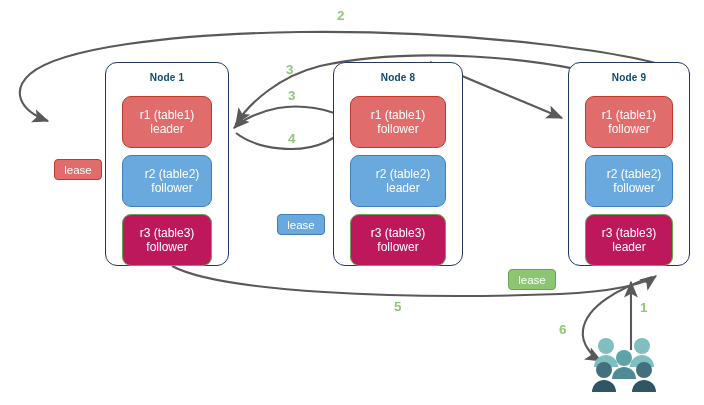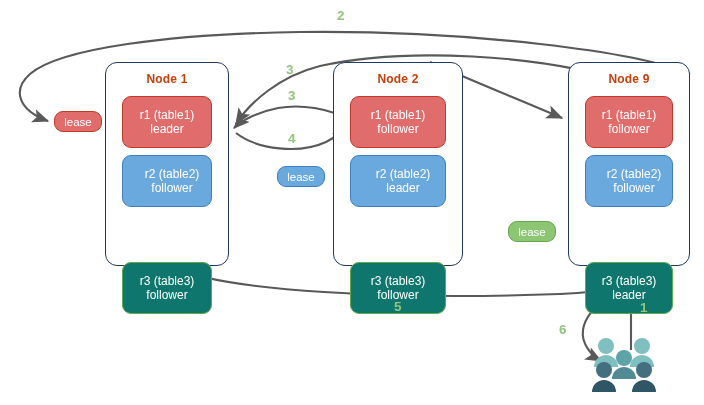--- a/index.html
+++ b/index.html
@@ -1,25 +1,25 @@
 <!DOCTYPE html>
 <html><head>
 <meta charset="utf-8">
 <style>
   html,body{margin:0;padding:0;background:#ffffff;}
   body{width:704px;height:405px;overflow:hidden;font-family:"Liberation Sans",sans-serif;}
   #canvas{position:relative;width:704px;height:405px;background:#fff;}
   svg.layer{position:absolute;left:0;top:0;width:704px;height:405px;overflow:visible;}
   .node-box{position:absolute;border:1.6px solid #1f3864;border-radius:12px;background:#fff;box-sizing:border-box;}
-  .node-title{position:absolute;width:100%;top:9px;left:0;text-align:center;font-size:12px;font-weight:bold;color:#c2410c;letter-spacing:.2px;}
+  .node-title{position:absolute;width:100%;top:9px;left:0;text-align:center;font-size:10px;font-weight:bold;color:#0c4a6e;letter-spacing:.2px;}
   .replica{position:absolute;left:16px;right:16px;border-radius:9px;box-sizing:border-box;display:flex;flex-direction:column;align-items:center;justify-content:center;color:#ffffff;font-size:12px;line-height:14px;text-align:left;}
   .rep-red{background:#e06c6c;border:1.6px solid #c0392b;}
   .rep-blue{background:#6aa9de;border:1.6px solid #3f7fbf;padding-left:10px;}
-  .rep-green{background:#0f766e;border:1.6px solid #63a84c;margin-top:48px;}
-  .lease{position:absolute;border-radius:9px;box-sizing:border-box;color:#fff;font-size:11.5px;display:flex;align-items:center;justify-content:center;}
+  .rep-green{background:#be185d;border:1.6px solid #63a84c;}
+  .lease{position:absolute;border-radius:4px;box-sizing:border-box;color:#fff;font-size:11.5px;display:flex;align-items:center;justify-content:center;margin-top:48px;}
   .lease-red{background:#e06c6c;border:1.8px solid #c0392b;}
   .lease-blue{background:#6aa9de;border:1.8px solid #3f7fbf;}
   .lease-green{background:#8cc673;border:1.8px solid #63a84c;}
   .step-num{position:absolute;color:#93c47d;font-size:13.5px;font-weight:bold;}
   .people{position:absolute;}
 </style>
 </head>
 <body>
 
 <div id="canvas">
@@ -58,21 +58,21 @@
       <span>r2 (table2)</span>
       <span>follower</span>
     </div>
     <div class="replica rep-green" style="top:151px;height:52px;">
       <span>r3 (table3)</span>
       <span>follower</span>
     </div>
   </div>
 
   <div class="node-box" style="left:333px;top:62px;width:130px;height:204px;">
-    <div class="node-title">Node 2</div>
+    <div class="node-title">Node 8</div>
     <div class="replica rep-red" style="top:33px;height:52px;">
       <span>r1 (table1)</span>
       <span>follower</span>
     </div>
     <div class="replica rep-blue" style="top:92px;height:52px;">
       <span>r2 (table2)</span>
       <span>leader</span>
     </div>
     <div class="replica rep-green" style="top:151px;height:52px;">
       <span>r3 (table3)</span>

